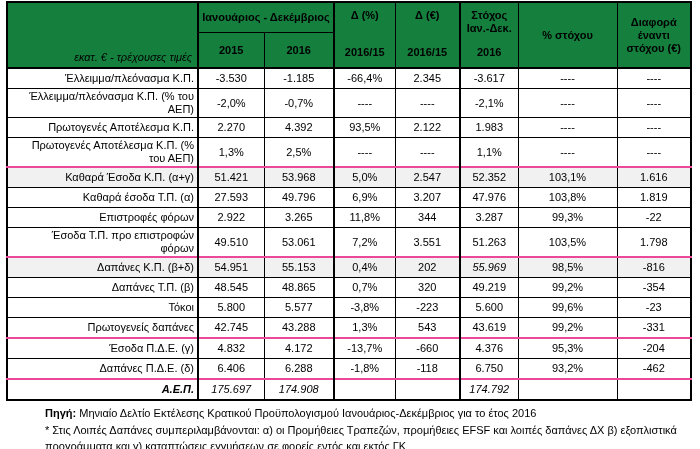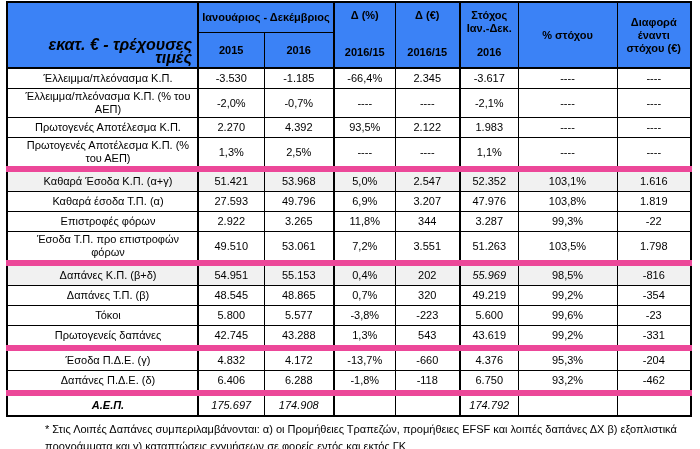--- a/index.html
+++ b/index.html
@@ -14,39 +14,39 @@
 
   table.budget {
     margin:1px 0 0 6px; width:684px; table-layout:fixed;
     border-collapse:collapse; border:2px solid #000;
   }
   th, td {
     border:1px solid #000; font-size:11px; line-height:13px;
     padding:1px 3px; text-align:center; vertical-align:middle;
     overflow:hidden; font-weight:normal;
   }
-  thead th { background:#3b82f6; font-weight:bold;margin-left:29px; }
-  .h-unit { text-align:right; vertical-align:bottom; font-style:italic; font-weight:bold; padding:2px 5px 3px 2px; font-size:16px; }
+  thead th { background:#15803d; font-weight:bold;margin-left:29px; }
+  .h-unit { text-align:right; vertical-align:bottom; font-style:italic; font-weight:normal; padding:2px 5px 3px 2px; font-size:11px; }
   .h-period { height:27px; }
   .hrow-b th { height:31px; }
   .h-split { padding:0; }
   .h-split .inner {
     height:64px; box-sizing:border-box; padding:6px 1px 8px;
     display:flex; flex-direction:column; justify-content:space-between; align-items:center;
   }
   .bl2 { border-left:2px solid #000; }
 
   tbody td { height:17px; }
   tbody tr:first-child td { border-top:2px solid #000; }
-  tr.thick-top td { border-top:6px solid #ec4899; }
+  tr.thick-top td { border-top:2px solid #ec4899; }
   tr.shaded td { background:#f1f1f1; }
   tr.gdp td { font-style:italic; }
   tr.gdp .c-label { font-weight:bold; }
   tr.target-italic .c-target { font-style:italic; }
-  .c-label { text-align:center; padding-left:14px; }
+  .c-label { text-align:right; padding-left:14px; }
   .c-dpct, .c-deur { }
 
   .footnotes { margin:4px 0 0 45px; width:632px; font-size:11px; line-height:16.5px; }
   .footnotes .b { font-weight:bold; }
 </style>
 </head>
 <body>
 
 <div class="page">
 
@@ -240,16 +240,17 @@
       <td class="c-dpct bl2"></td>
       <td class="c-deur"></td>
       <td class="c-target bl2">174.792</td>
       <td class="c-pct"></td>
       <td class="c-diff"></td>
     </tr>
       </tbody>
   </table>
 
   <div class="footnotes">
+    <div><span class="b">Πηγή:</span> <span>Μηνιαίο Δελτίο Εκτέλεσης Κρατικού Προϋπολογισμού Ιανουάριος-Δεκέμβριος για το έτος 2016</span></div>
     <div>* Στις Λοιπές Δαπάνες συμπεριλαμβάνονται: α) οι Προμήθειες Τραπεζών, προμήθειες EFSF και λοιπές δαπάνες ΔΧ β) εξοπλιστικά προγράμματα και γ) καταπτώσεις εγγυήσεων σε φορείς εντός και εκτός ΓΚ</div>
   </div>
 
 </div>
 
 </body></html>

